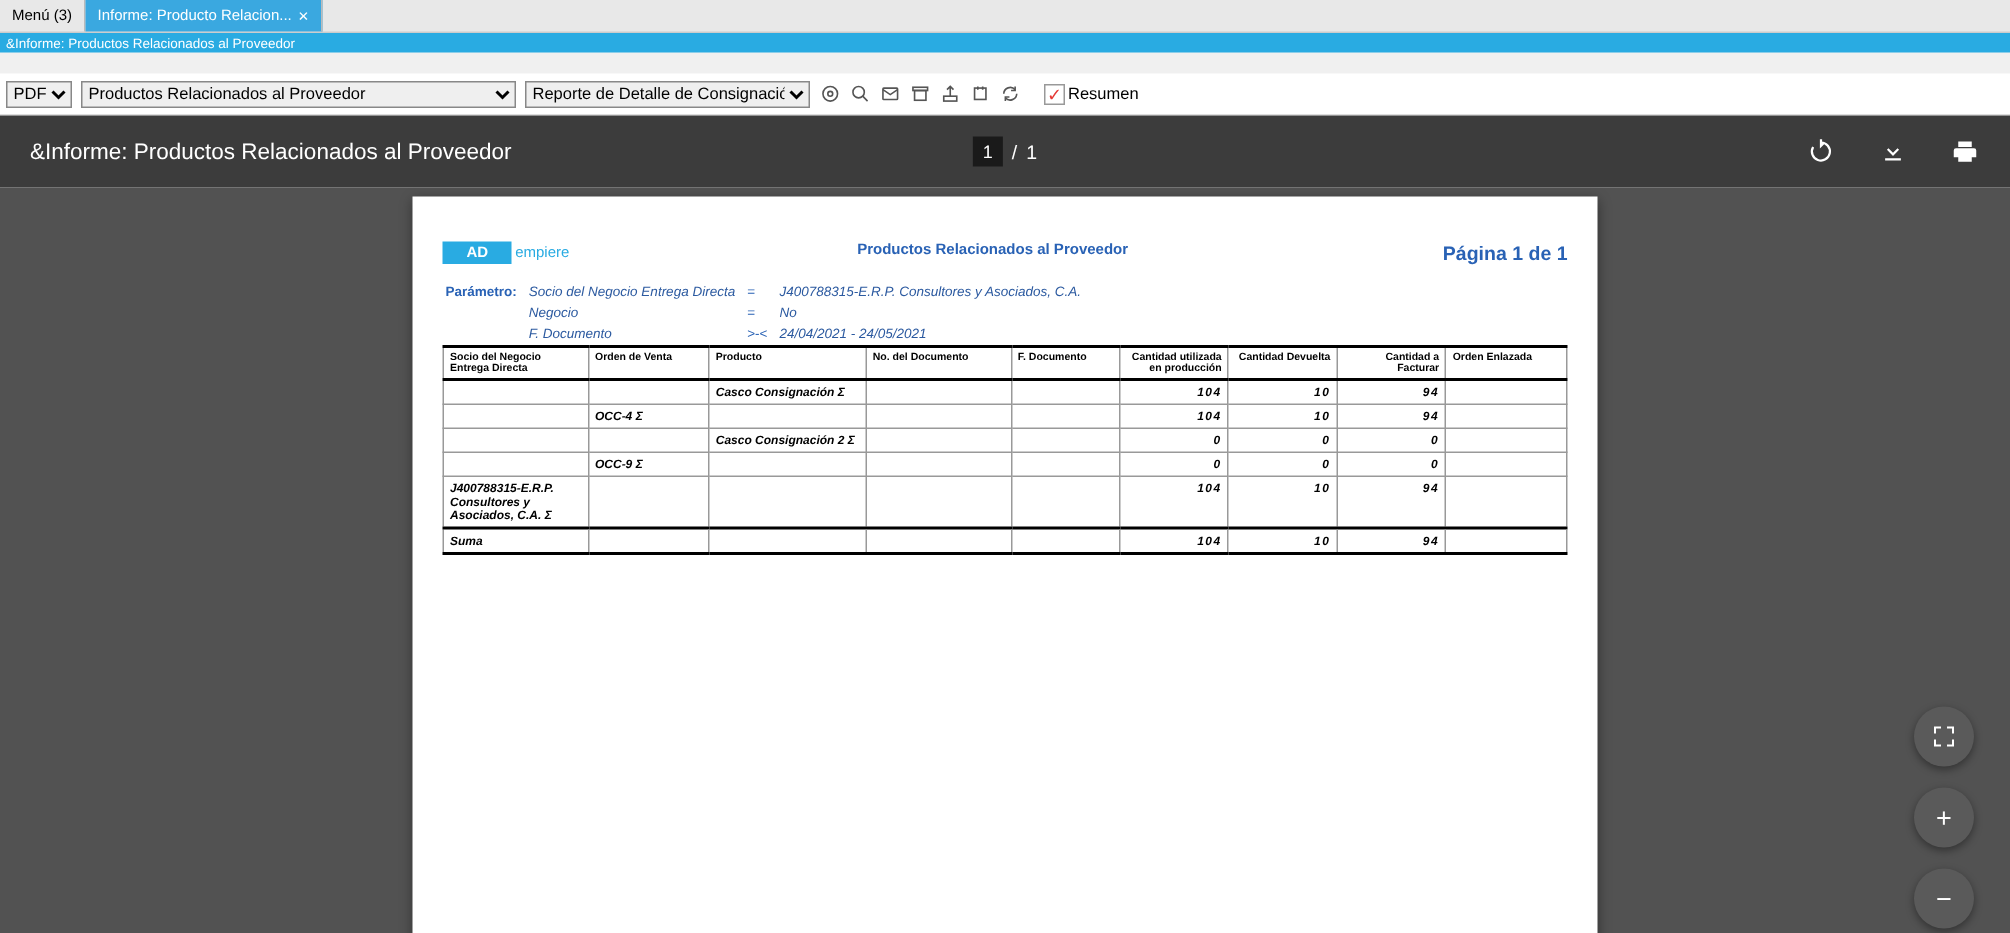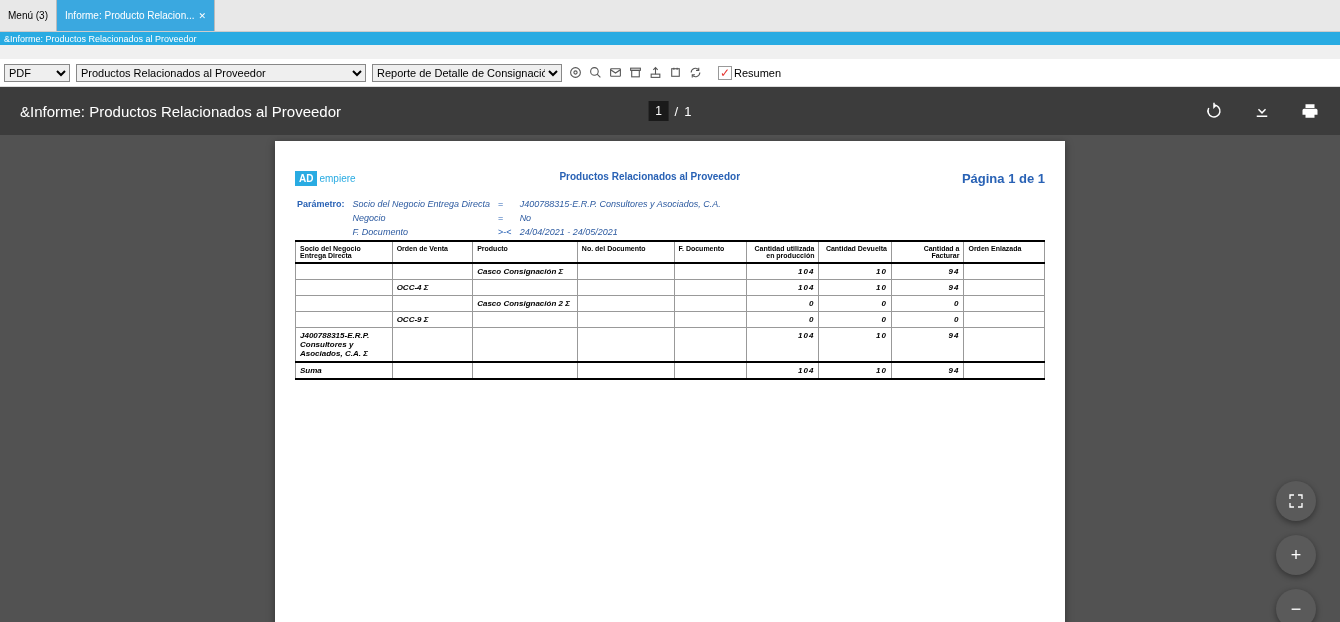--- a/index.html
+++ b/index.html
@@ -1,30 +1,30 @@
 <!DOCTYPE html>
 <html><head>
 <meta charset="utf-8">
 <style>
   * { box-sizing: border-box; margin: 0; padding: 0; }
   body { font-family: Arial, sans-serif; font-size: 12px; background: #f0f0f0; width: 1340px; height: 622px; overflow: hidden; position: relative; }
   
   
-  .tab-bar { height: 32px; background: #e8e8e8; display: flex; align-items: stretch; border-bottom: 1px solid #ccc; }
+  .tab-bar { height: 22px; background: #e8e8e8; display: flex; align-items: stretch; border-bottom: 1px solid #ccc; }
   .tab { padding: 1px 8px; font-size: 10px; display: flex; align-items: center; gap: 4px; border-right: 1px solid #bbb; cursor: pointer; }
   .tab.active { background: #3aa8e0; color: #fff; }
   .tab-close { font-size: 9px; cursor: pointer; }
   
   
   .breadcrumb-bar { height: 13px; background: #29abe2; color: #fff; font-size: 9px; padding: 1px 4px; display: flex; align-items: center; }
   
   
   .toolbar { height: 28px; background: #fff; border-bottom: 1px solid #ddd; display: flex; align-items: center; padding: 0 4px; gap: 6px; margin-top: 14px; }
   .toolbar select { font-size: 11px; height: 18px; border: 1px solid #888; }
-  .sel-format { width: 66px; }
+  .sel-format { width: 44px; }
   .sel-report { width: 290px; }
   .sel-detail { width: 190px; }
   .toolbar-icons { display: flex; gap: 6px; align-items: center; }
   .tb-icon { width: 14px; height: 14px; cursor: pointer; display: flex; align-items: center; justify-content: center; color: #555; font-size: 12px; }
   .chk-wrap { display: flex; align-items: center; gap: 2px; margin-left: 10px; }
   .chk-box { width: 14px; height: 14px; border: 1px solid #999; background: #fff; display: flex; align-items: center; justify-content: center; }
   .chk-mark { color: #e53935; font-size: 12px; line-height: 1; }
   .chk-label { font-size: 11px; }
   
   
@@ -35,21 +35,21 @@
   .pdf-actions { position: absolute; right: 20px; display: flex; gap: 28px; }
   .pdf-act-icon { width: 20px; height: 20px; cursor: pointer; display: flex; align-items: center; justify-content: center; }
   
   
   .pdf-canvas { height: 518px; background: #525252; overflow: auto; display: flex; justify-content: center; padding-top: 6px; position: relative; }
   .pdf-page { width: 790px; min-height: 500px; background: #fff; box-shadow: 0 2px 8px rgba(0,0,0,.4); padding: 30px 20px; position: relative; }
   
   
   .rpt-head { display: flex; justify-content: space-between; align-items: flex-start; font-size: 10px; margin-bottom: 10px; }
   .logo-box { display: flex; }
-  .logo-ad { background: #29abe2; color: #fff; font-weight: bold; padding: 2px 4px; font-size: 10px; }
+  .logo-ad { background: #29abe2; color: #fff; font-weight: bold; padding: 2px 16px; font-size: 10px; }
   .logo-empiere { color: #29abe2; font-size: 10px; padding: 2px 2px; }
   .rpt-title { font-weight: bold; color: #2962b5; font-size: 10px; flex: 1; text-align: center; }
   .rpt-pageno { font-weight: bold; color: #2962b5; font-size: 13px; margin-left: 20px; }
   
   .params { font-size: 9px; color: #2962b5; margin-bottom: 0; }
   .params table td { padding: 1px 6px 1px 0; vertical-align: top; }
   .params .lbl { font-weight: bold; }
   .params .val { font-style: italic; color: #2c5aa0; }
   
   .rpt-table { width: 100%; border-collapse: collapse; font-size: 8px; }

